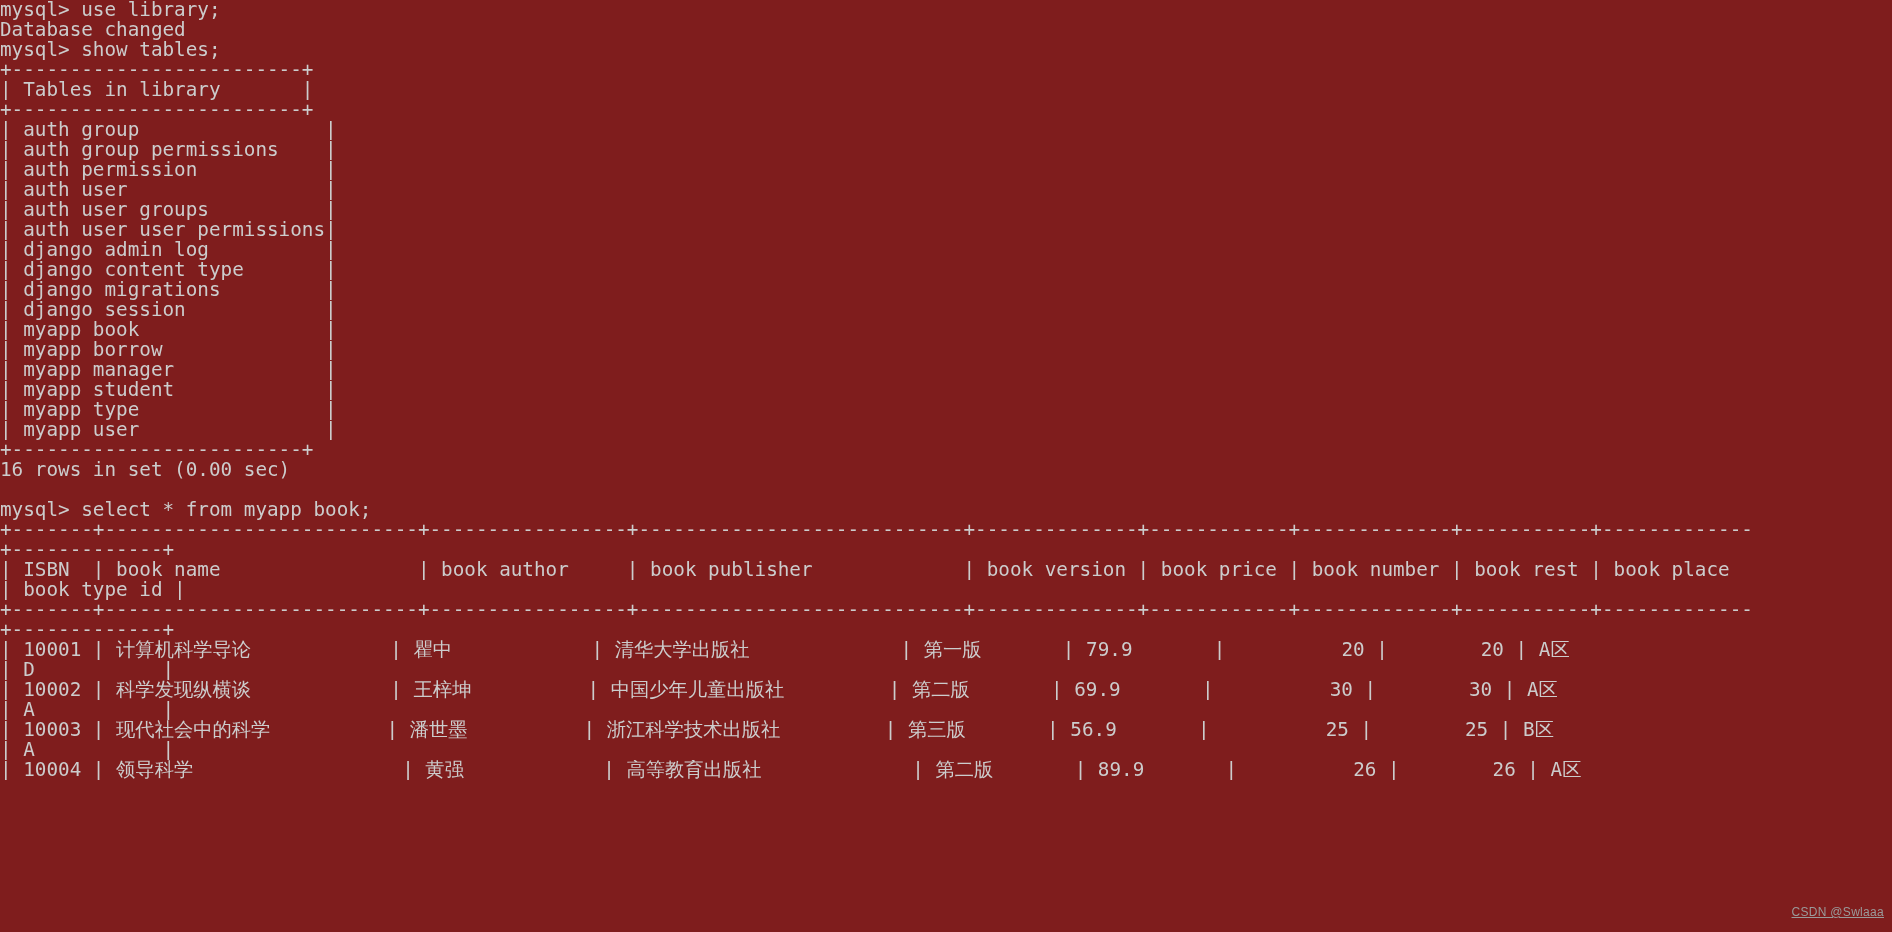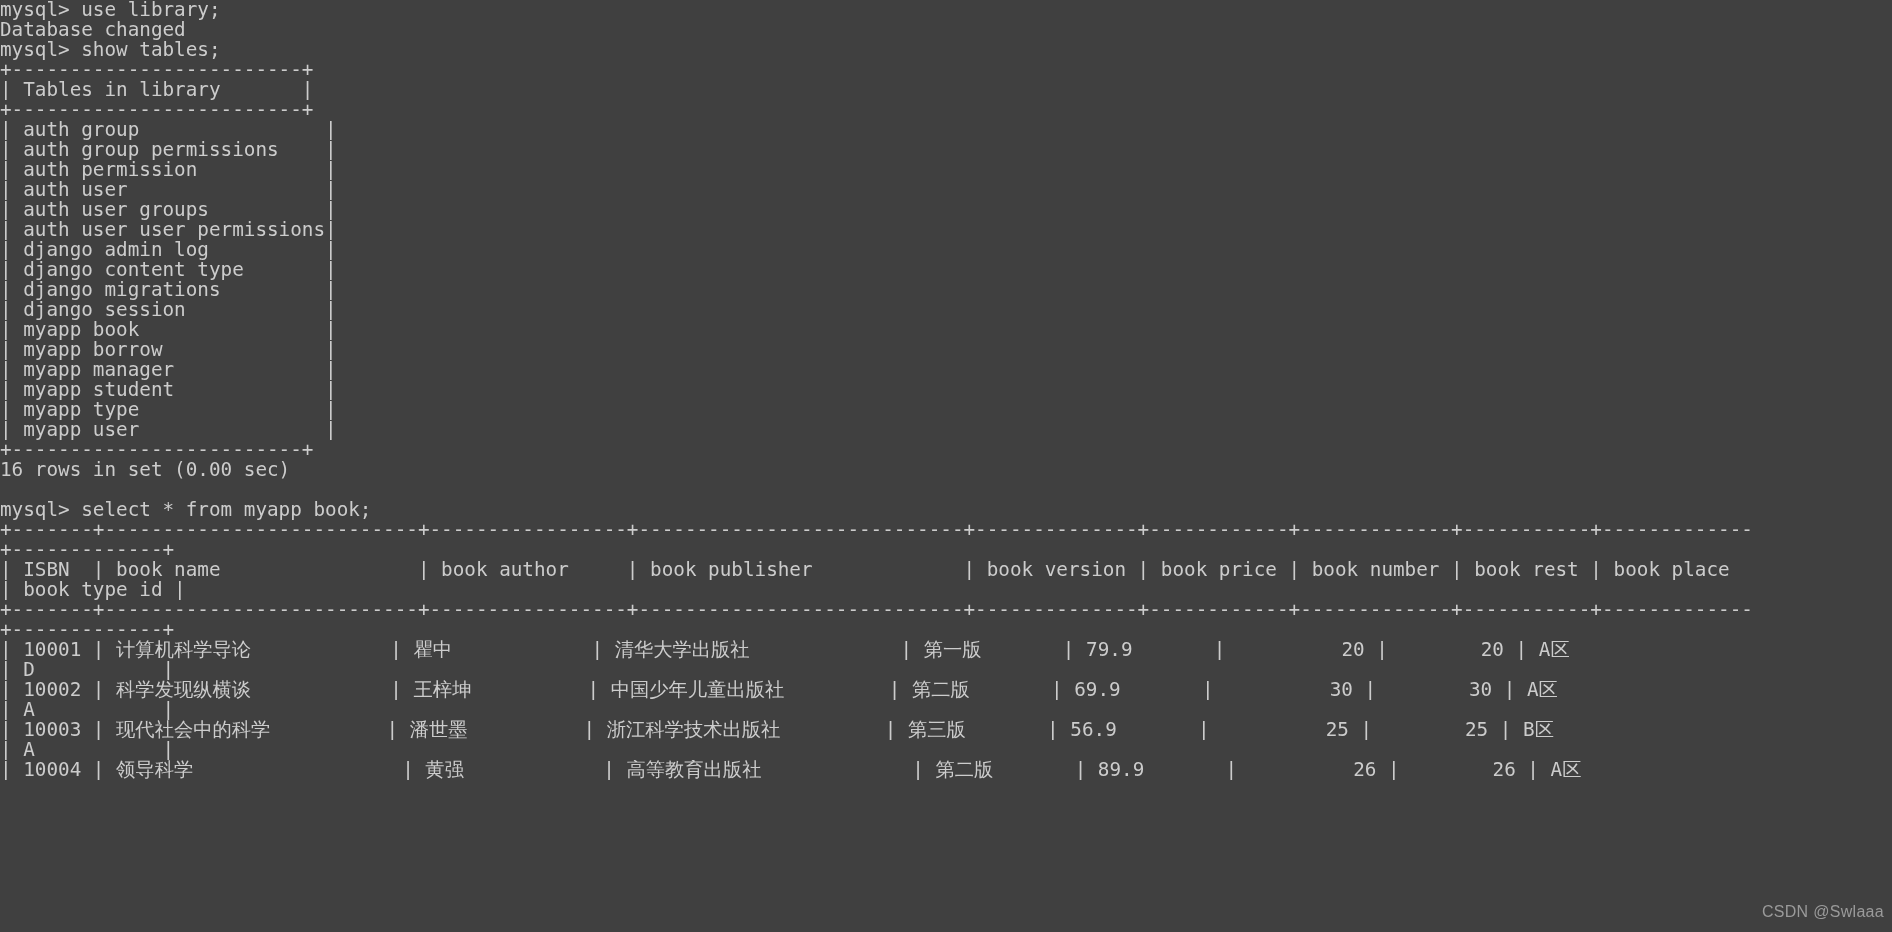--- a/index.html
+++ b/index.html
@@ -10,21 +10,21 @@
   body {
     width: 1892px;
     height: 932px;
     overflow: hidden;
     font-family: "DejaVu Sans Mono", "Liberation Mono", monospace;
   }
   #terminal {
     position: relative;
     width: 1892px;
     height: 932px;
-    background: #404040;
+    background: #7f1d1d;
     color: #cccccc;
     font-family: "DejaVu Sans Mono", "Liberation Mono", monospace;
     font-size: 19.3px;
     line-height: 20px;
     letter-spacing: 0px;
     padding: 0;
     box-sizing: border-box;
   }
   #screen {
     position: absolute;
@@ -46,24 +46,25 @@
     font-family: "DejaVu Sans Mono", "Liberation Mono", monospace;
     font-size: 19.3px;
     color: #cccccc;
     overflow: hidden;
   }
   #watermark {
     position: absolute;
     right: 8px;
     bottom: 10px;
     font-family: "Liberation Sans", sans-serif;
-    font-size: 16px;
+    font-size: 12px;
     color: #9a9a9a;
     letter-spacing: 0.3px;
     white-space: pre;
+    text-decoration: underline;
   }
 </style>
 </head>
 <body>
 
 <div id="terminal">
   <div id="screen"><div class="line">mysql&gt; use library;</div><div class="line">Database changed</div><div class="line">mysql&gt; show tables;</div><div class="line">+-------------------------+</div><div class="line">| Tables_in_library       |</div><div class="line">+-------------------------+</div><div class="line">| auth_group                |</div><div class="line">| auth_group_permissions    |</div><div class="line">| auth_permission           |</div><div class="line">| auth_user                 |</div><div class="line">| auth_user_groups          |</div><div class="line">| auth_user_user_permissions|</div><div class="line">| django_admin_log          |</div><div class="line">| django_content_type       |</div><div class="line">| django_migrations         |</div><div class="line">| django_session            |</div><div class="line">| myapp_book                |</div><div class="line">| myapp_borrow              |</div><div class="line">| myapp_manager             |</div><div class="line">| myapp_student             |</div><div class="line">| myapp_type                |</div><div class="line">| myapp_user                |</div><div class="line">+-------------------------+</div><div class="line">16 rows in set (0.00 sec)</div><div class="line"> </div><div class="line">mysql&gt; select * from myapp_book;</div><div class="line">+-------+---------------------------+-----------------+----------------------------+--------------+------------+-------------+-----------+-------------</div><div class="line">+-------------+</div><div class="line">| ISBN  | book_name                 | book_author     | book_publisher             | book_version | book_price | book_number | book_rest | book_place </div><div class="line">| book_type_id |</div><div class="line">+-------+---------------------------+-----------------+----------------------------+--------------+------------+-------------+-----------+-------------</div><div class="line">+-------------+</div><div class="line">| 10001 | 计算机科学导论            | 瞿中            | 清华大学出版社             | 第一版       | 79.9       |          20 |        20 | A区</div><div class="line">| D           |</div><div class="line">| 10002 | 科学发现纵横谈            | 王梓坤          | 中国少年儿童出版社         | 第二版       | 69.9       |          30 |        30 | A区</div><div class="line">| A           |</div><div class="line">| 10003 | 现代社会中的科学          | 潘世墨          | 浙江科学技术出版社         | 第三版       | 56.9       |          25 |        25 | B区</div><div class="line">| A           |</div><div class="line">| 10004 | 领导科学                  | 黄强            | 高等教育出版社             | 第二版       | 89.9       |          26 |        26 | A区</div></div>
   <div id="watermark">CSDN @Swlaaa</div>
 </div>
 

